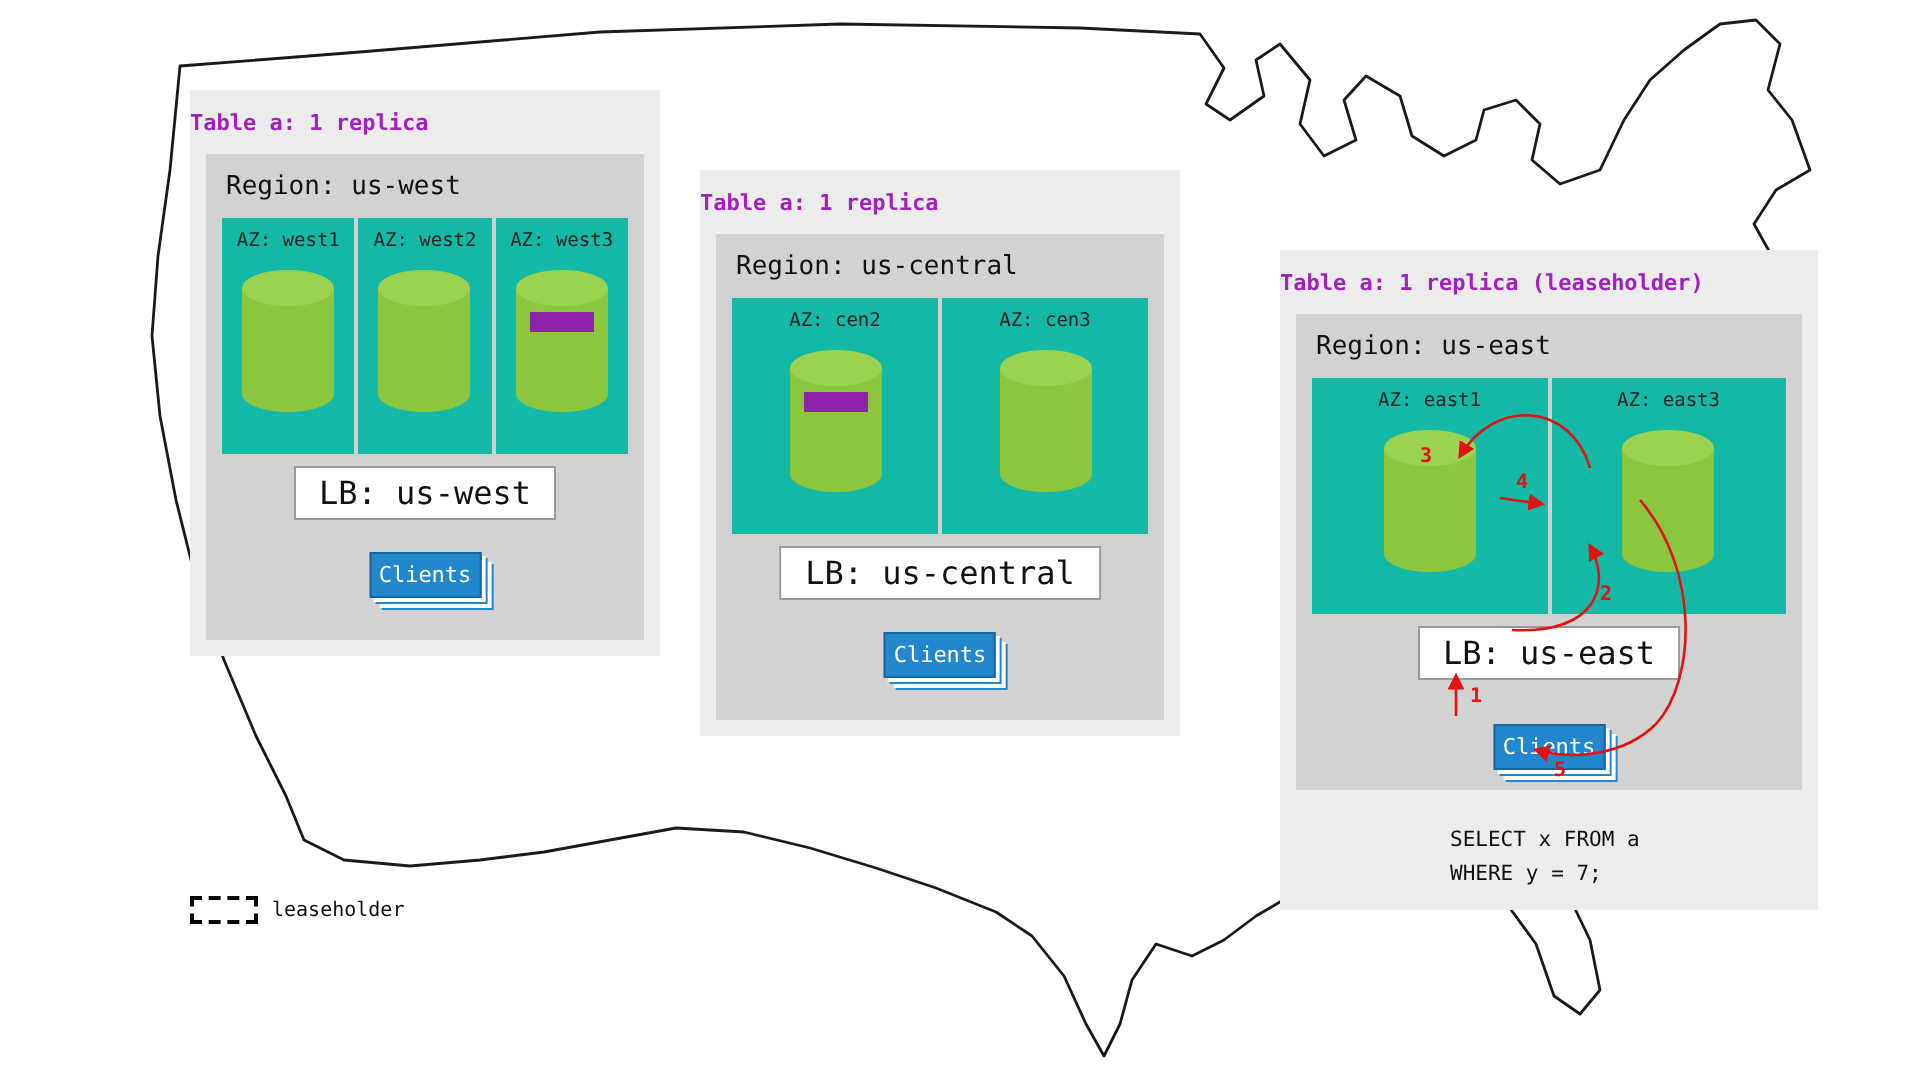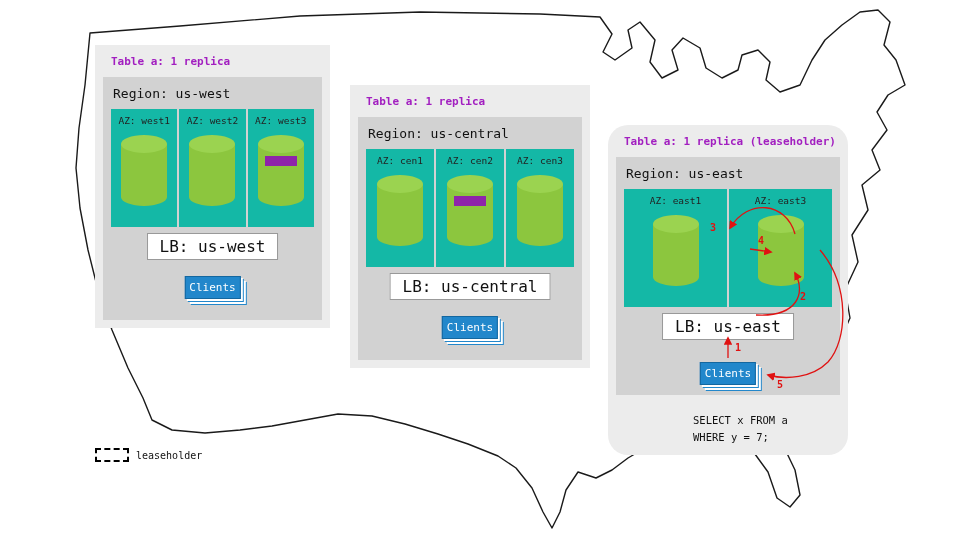--- a/index.html
+++ b/index.html
@@ -3,22 +3,22 @@
 <meta charset="utf-8">
 <style>
   html,body{margin:0;padding:0;}
   body{width:960px;height:540px;position:relative;overflow:hidden;background:#fff;
        font-family:"DejaVu Sans Mono","Liberation Mono",monospace;color:#111;}
   #stage{position:absolute;left:0;top:0;width:960px;height:540px;}
   #map{position:absolute;left:0;top:0;z-index:0;}
   .panel{position:absolute;background:#ececec;z-index:2;}
   .panel-west{left:95px;top:45px;width:235px;height:283px;}
   .panel-central{left:350px;top:85px;width:240px;height:283px;}
-  .panel-east{left:608px;top:125px;width:240px;height:330px;border-radius:20px;}
-  .panel-header{position:absolute;left:0;right:0;top:0;height:32px;padding:10px 16px 0;
+  .panel-east{left:640px;top:125px;width:269px;height:330px;}
+  .panel-header{position:absolute;left:0;right:0;top:0;height:32px;padding:10px 0 0;
        font-size:11px;font-weight:bold;color:#a21fc0;white-space:nowrap;}
   .region-box{position:absolute;left:8px;right:8px;top:32px;bottom:8px;background:#d2d2d2;}
   .panel-east .region-box{bottom:60px;}
   .region-title{position:absolute;left:10px;top:9px;font-size:13px;color:#111;white-space:nowrap;}
   .az-row{position:absolute;left:8px;right:8px;top:32px;height:118px;display:flex;gap:2px;}
   .az{flex:1;background:#14b8a6;text-align:center;padding-top:6px;}
   .az-label{font-size:9.5px;color:#222;margin-bottom:8px;white-space:nowrap;}
   .cyl{position:relative;display:inline-block;width:48px;height:74px;}
   .replica{position:absolute;left:8px;top:22px;width:32px;height:10px;background:#8e24aa;}
   .replica.leaseholder{left:6px;top:21px;width:34px;height:11px;border:2px dashed #000;}
@@ -89,29 +89,20 @@
       <div class="clients">Clients</div>
     </div>
   </div>
 
   <div class="panel panel-central">
     <div class="panel-header">Table a: 1 replica</div>
     <div class="region-box">
       <div class="region-title">Region: us-central</div>
       <div class="az-row">
         <div class="az">
-          <div class="az-label">AZ: cen1</div>
-          <span class="cyl">
-            <svg width="48" height="74" viewBox="0 0 48 74">
-              <path d="M1,10 L1,63 A23,9 0 0 0 47,63 L47,10" fill="#8cc63e"></path>
-              <ellipse cx="24" cy="10" rx="23" ry="9" fill="#9bd350"></ellipse>
-            </svg>
-          </span>
-        </div>
-        <div class="az">
           <div class="az-label">AZ: cen2</div>
           <span class="cyl">
             <svg width="48" height="74" viewBox="0 0 48 74">
               <path d="M1,10 L1,63 A23,9 0 0 0 47,63 L47,10" fill="#8cc63e"></path>
               <ellipse cx="24" cy="10" rx="23" ry="9" fill="#9bd350"></ellipse>
             </svg>
             <span class="replica"></span>
           </span>
         </div>
         <div class="az">

